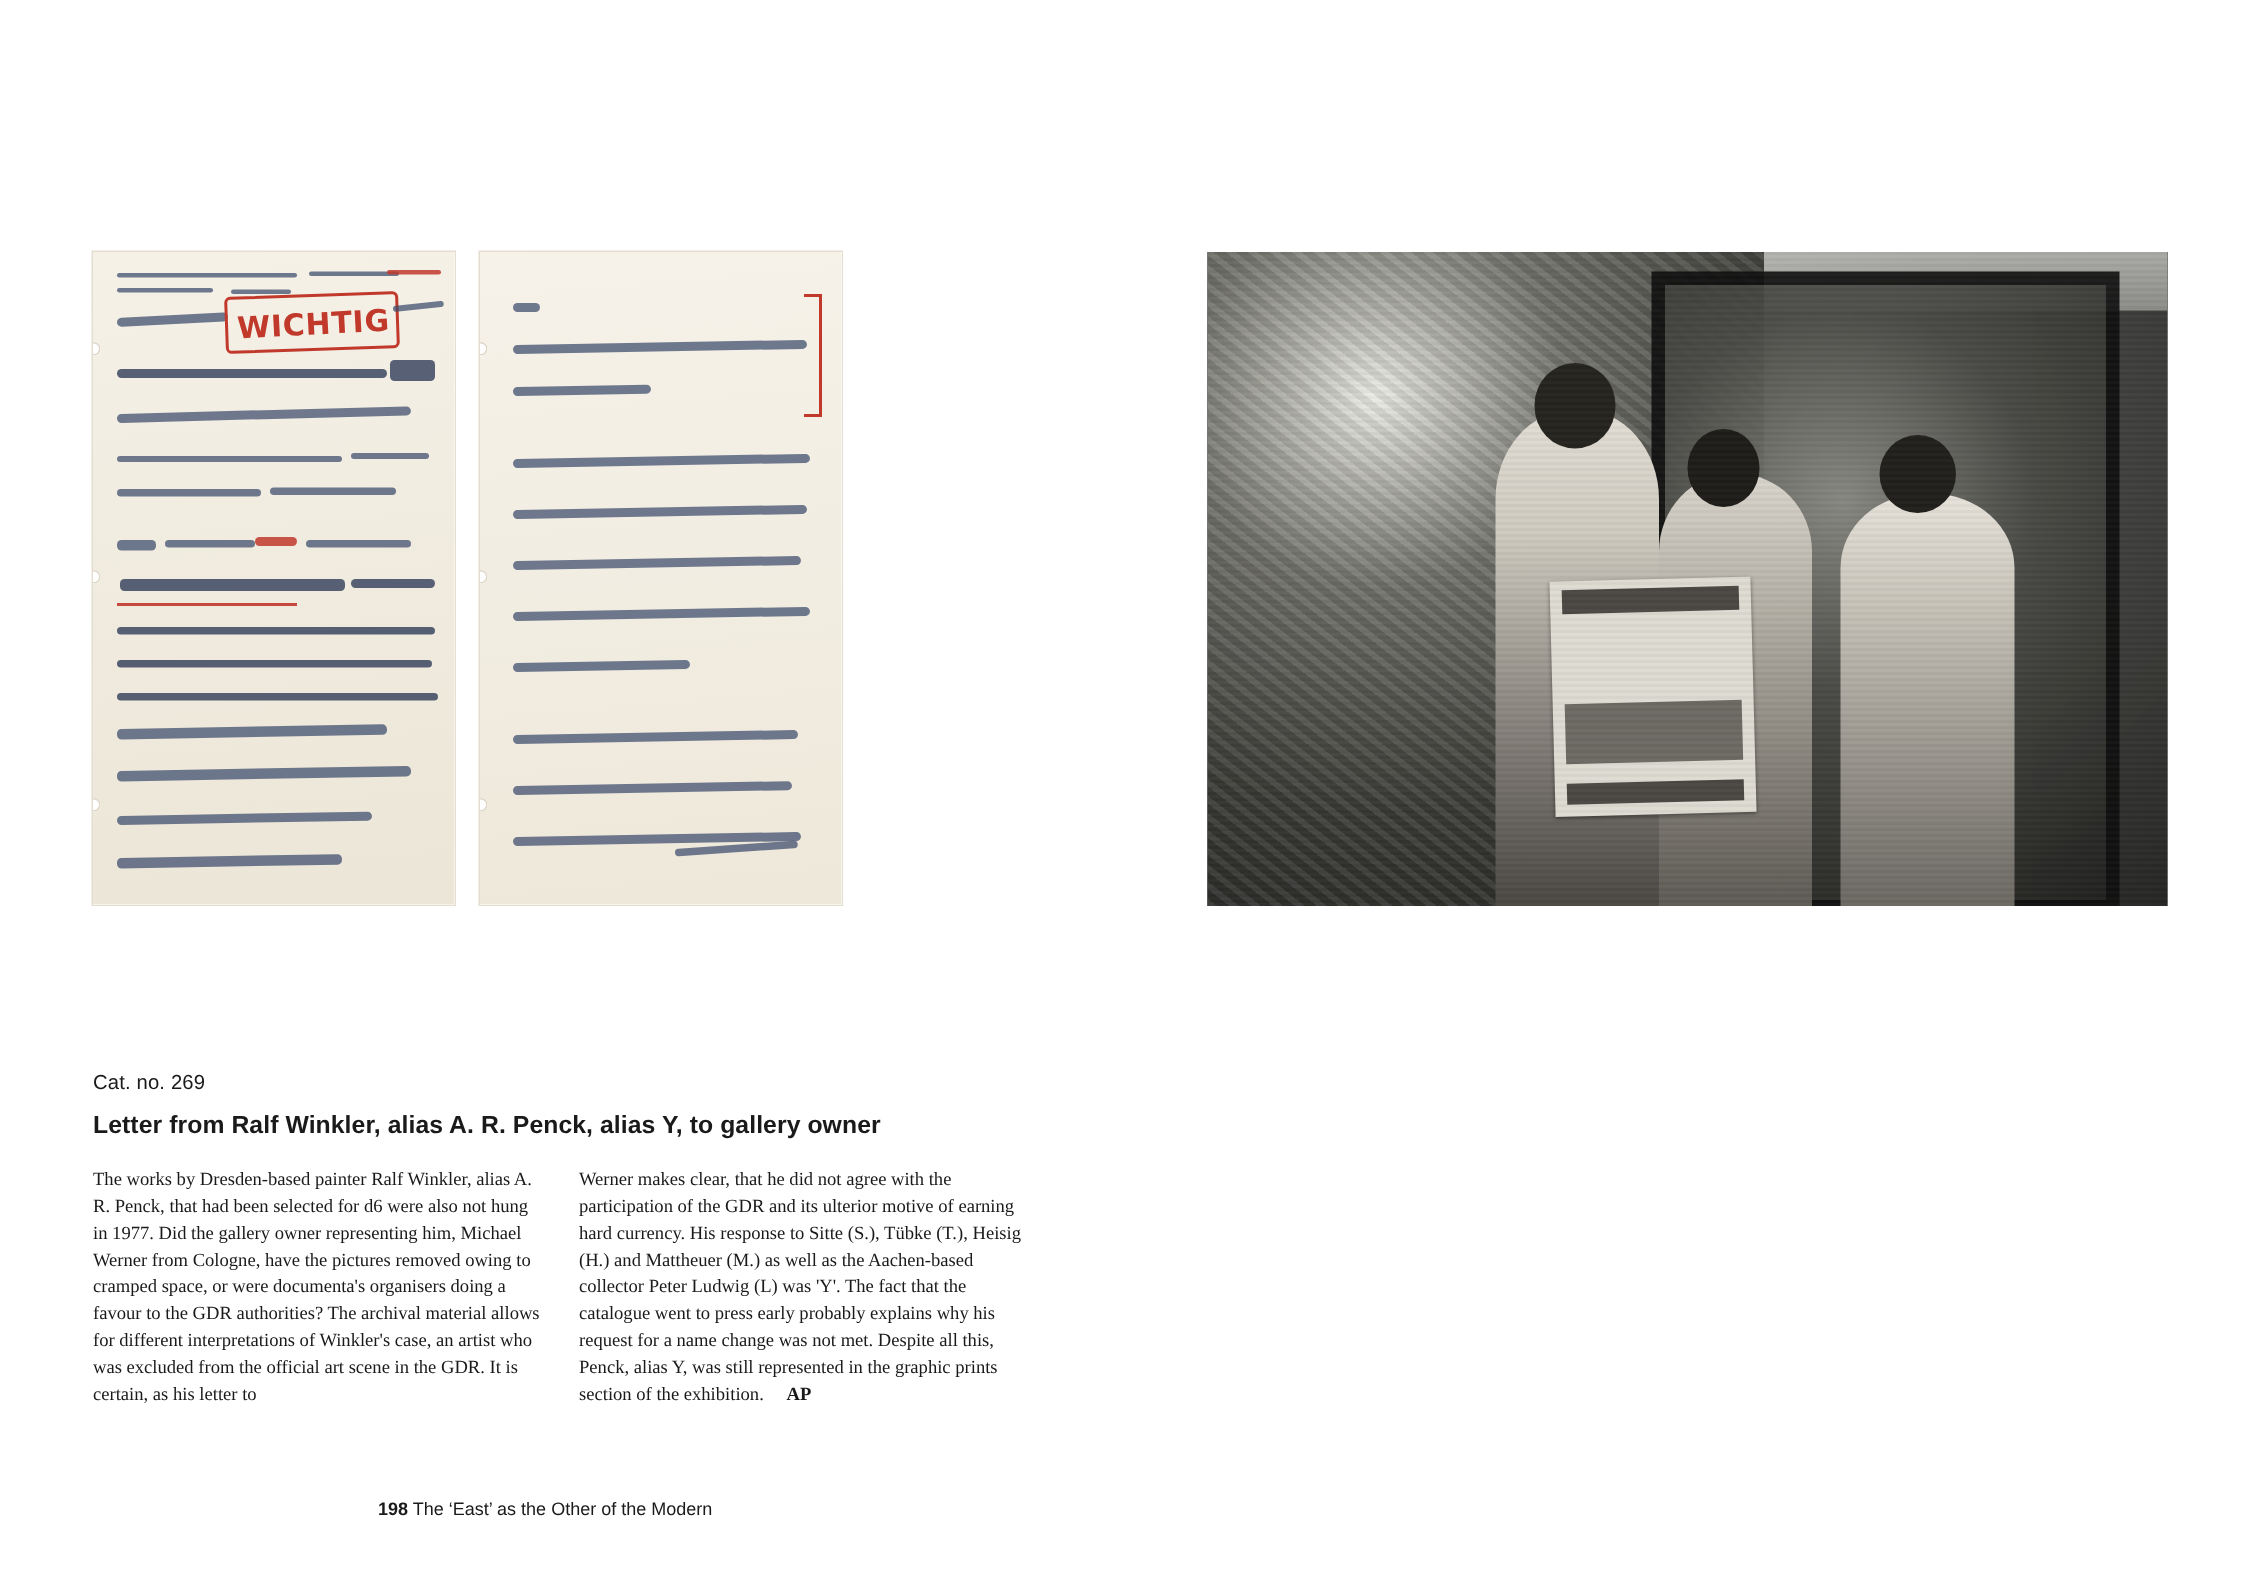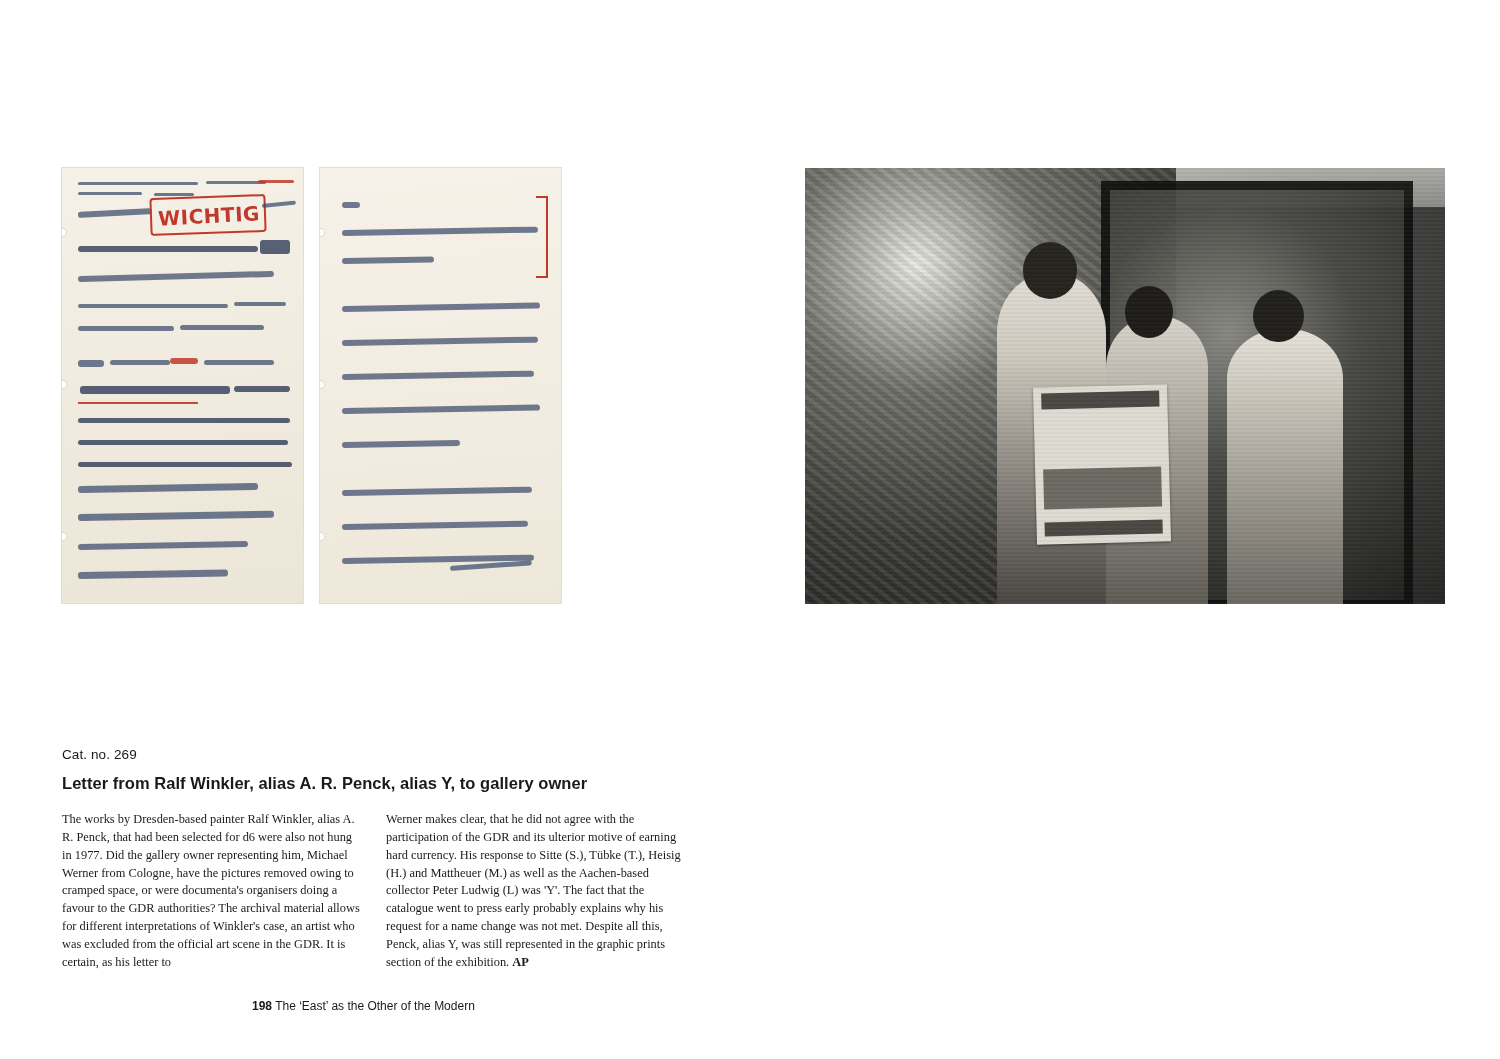--- a/index.html
+++ b/index.html
@@ -216,23 +216,23 @@
 
   .cols {
     display: flex;
     gap: 24px;
     font-size: 12.4px;
     line-height: 1.44;
     text-align: left;
   }
   .col { width: 300px; font-family: Liberation Serif, serif; }
   .col p { margin: 0; }
-  .col .sig { font-weight: 700; }
-
-  .left-caption { left: 62px; top: 745px; width: 624px; }
+  .col .sig { font-weight: 700; margin-left: 12px; }
+
+  .left-caption { left: 62px; top: 712px; width: 624px; }
 
   .footer {
     position: absolute;
     bottom: 46px;
     font-size: 12px;
     color: #1a1a1a;
     margin-top: 21px;
   }
   .footer .pg { font-weight: 700; }
   .footer .ttl { font-weight: 400; }

